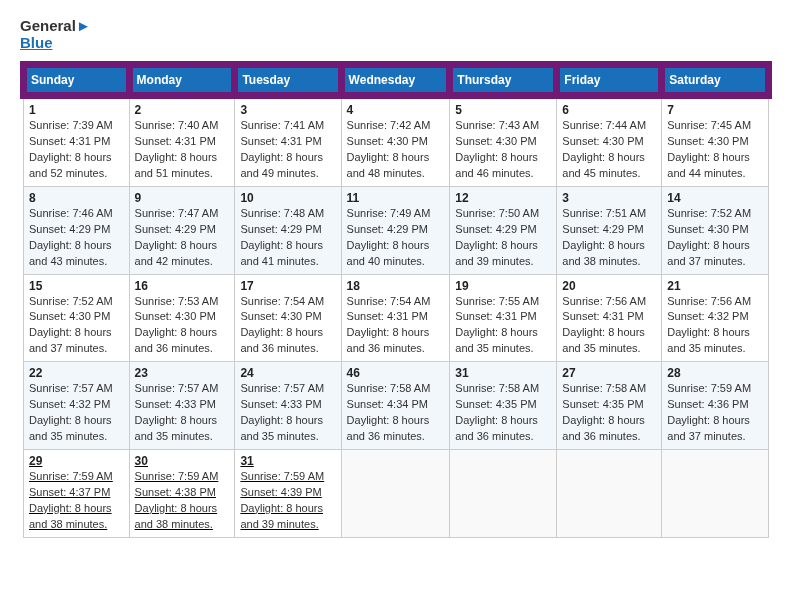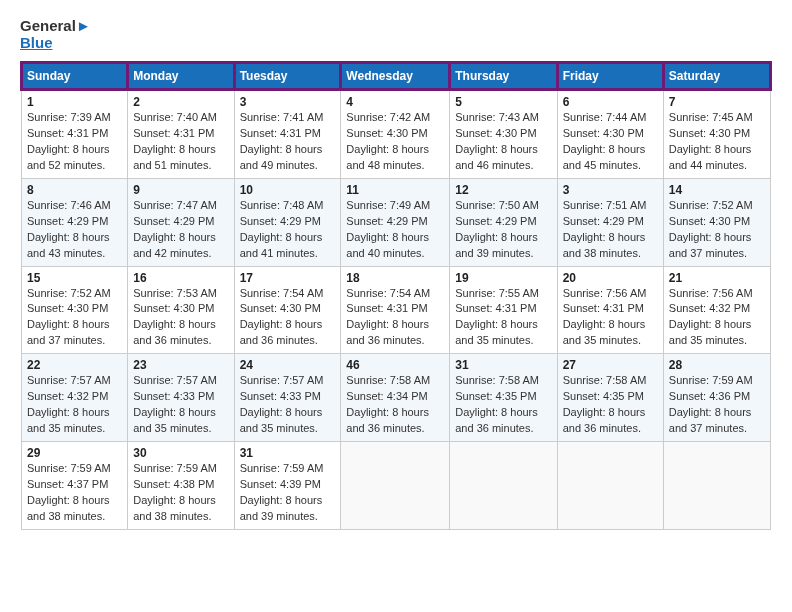--- a/index.html
+++ b/index.html
@@ -45,21 +45,21 @@
       border-collapse: collapse;
       font-size: 10.5px;
     }
     .calendar thead th {
       background: #1a6fba;
       color: #fff;
       padding: 5px 4px;
       text-align: left;
       font-size: 12px;
       font-weight: bold;
-      border: 3px solid #701a75;
+      border: 7px solid #701a75;
     }
     .calendar tbody td {
       border: 1px solid #ccc;
       vertical-align: top;
       padding: 4px 5px;
       width: 113px;
       height: 82px;
       background: #fff;
     }
     .calendar tbody tr:nth-child(even) td {
@@ -75,20 +75,21 @@
     .day-detail {
       font-size: 11px;
       color: #333;
       line-height: 1.45;
     }
     .empty-cell {
       background: #f9f9f9 !important;
     }
     .last-row td {
       height: 68px;
+      text-decoration: underline;
     }
   </style>
 </head>
 <body>
 
 <div class="page">
   <div class="header">
     <div class="logo">
   <div style="display:flex;flex-direction:column;line-height:1.1;">
     <span style="font-size:15px;font-weight:bold;color:#333;">General<span style="color:#1a6fba;">►</span></span>

